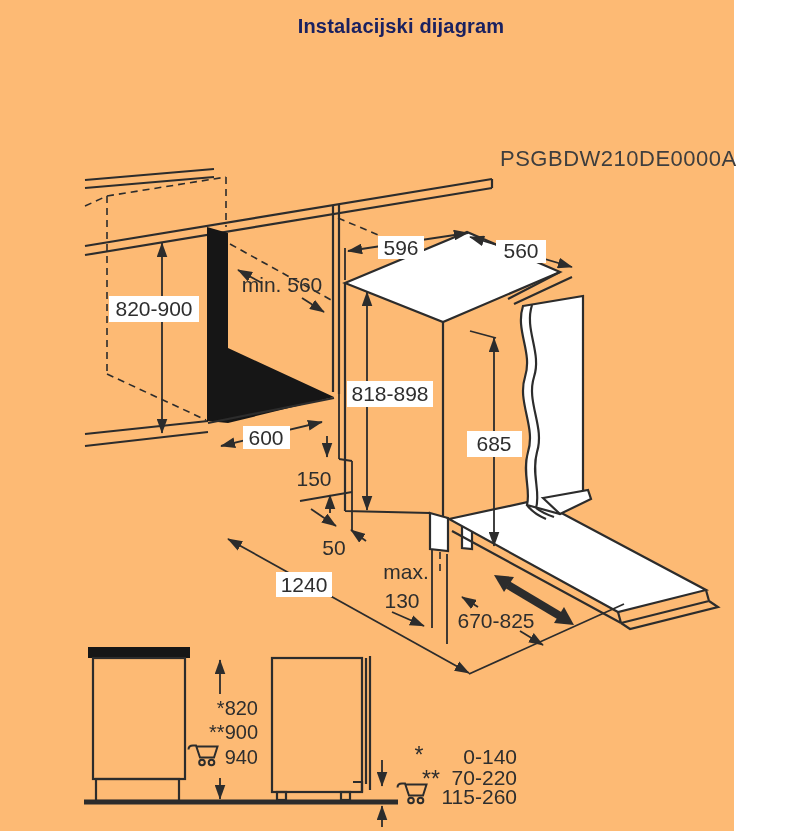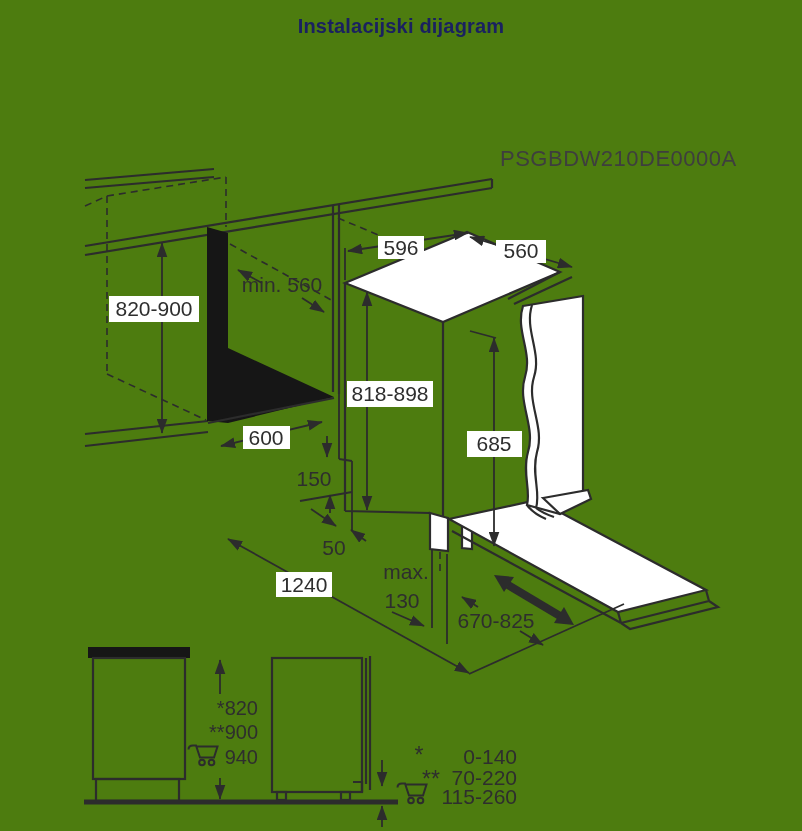--- a/index.html
+++ b/index.html
@@ -1,17 +1,17 @@
 <!DOCTYPE html>
 <html><head>
 <meta charset="utf-8">
 <style>
   html,body{margin:0;padding:0;background:#ffffff;}
   body{width:802px;height:831px;overflow:hidden;font-family:"Liberation Sans",sans-serif;}
-  .page{position:relative;width:802px;height:831px;background:#4d7c0f;}
+  .page{position:relative;width:734px;height:831px;background:#fdba74;}
   svg{display:block;}
   text{fill:#2e2e2e;}
   .title-text{font-weight:bold;font-size:20px;fill:#1a2160;letter-spacing:.2px;}
   .model-text{font-size:22px;fill:#3e3e3e;letter-spacing:.5px;}
   .dim{font-size:21px;}
   .dim-small{font-size:20px;}
   .sym{font-size:23px;}
   .art{stroke:#2c2c2c;stroke-width:2.2;fill:none;}
   .artthin{stroke:#2c2c2c;stroke-width:1.8;fill:none;}
   .dash{stroke:#2c2c2c;stroke-width:1.6;fill:none;stroke-dasharray:7 5;}

